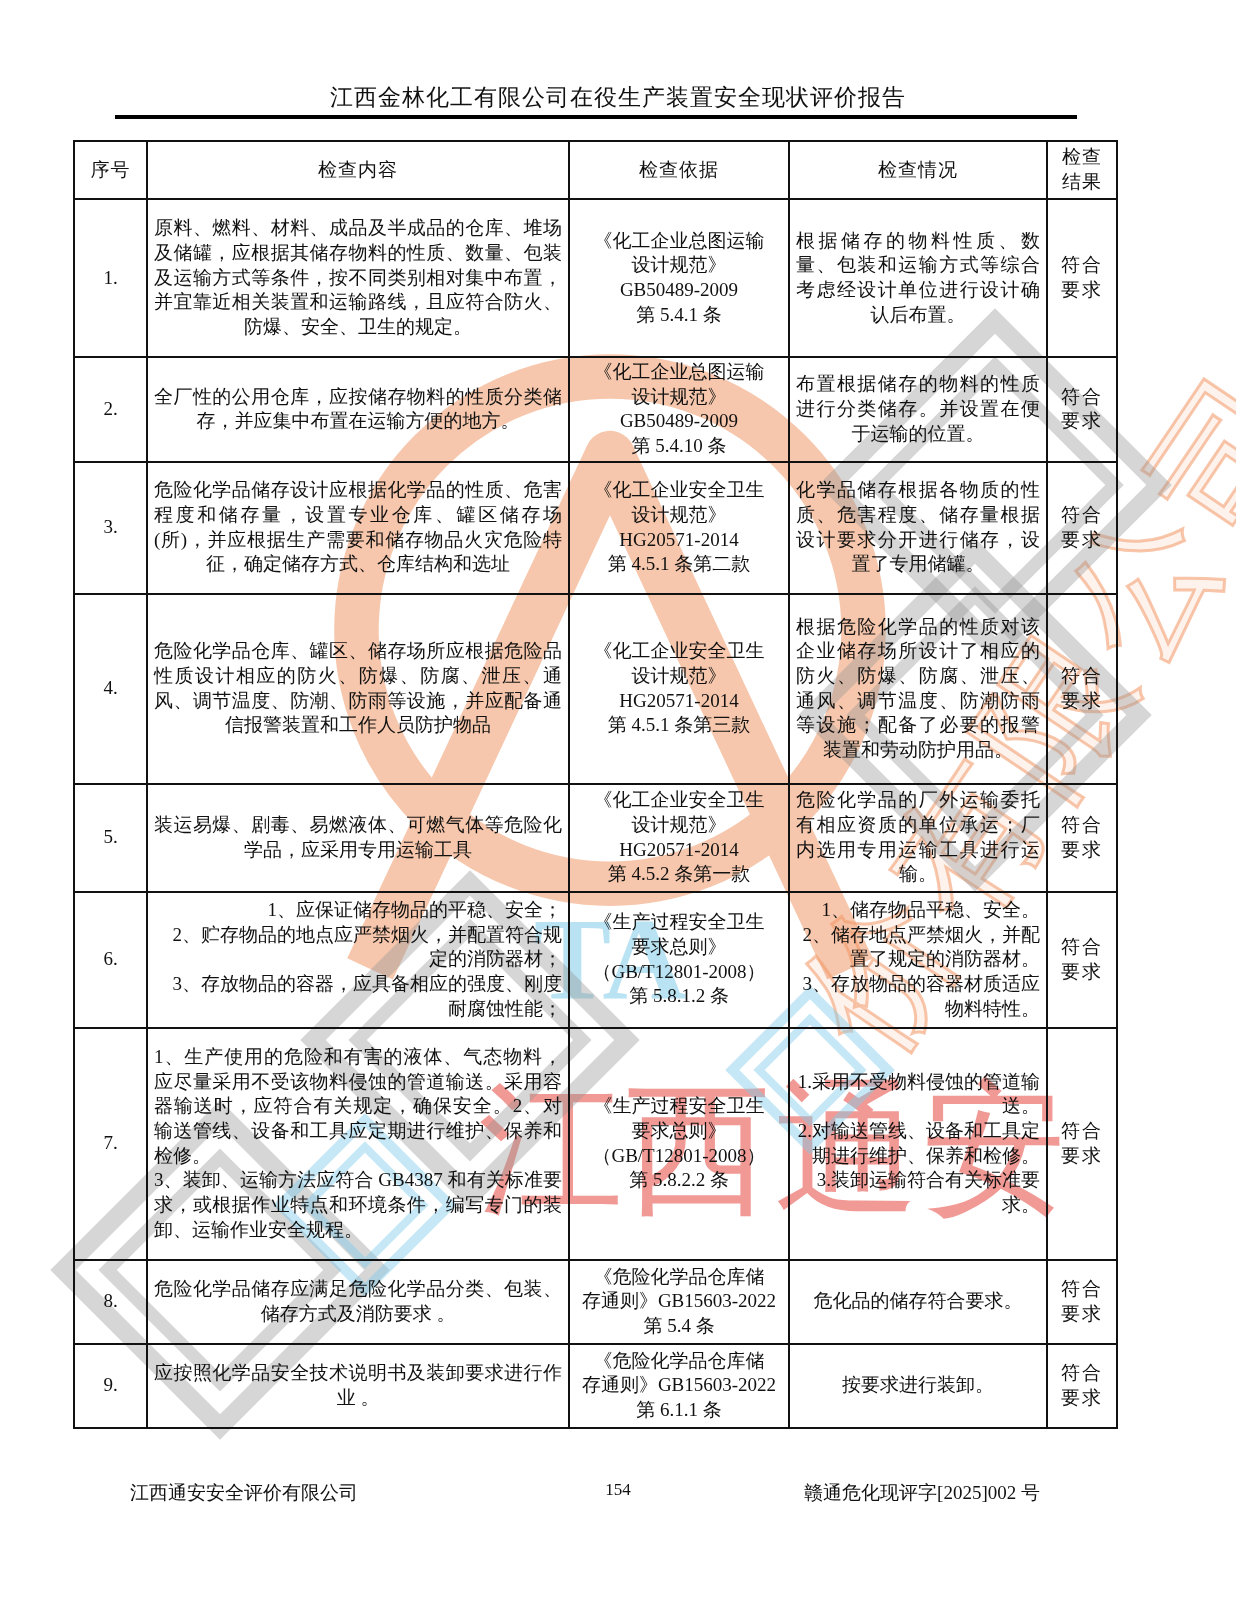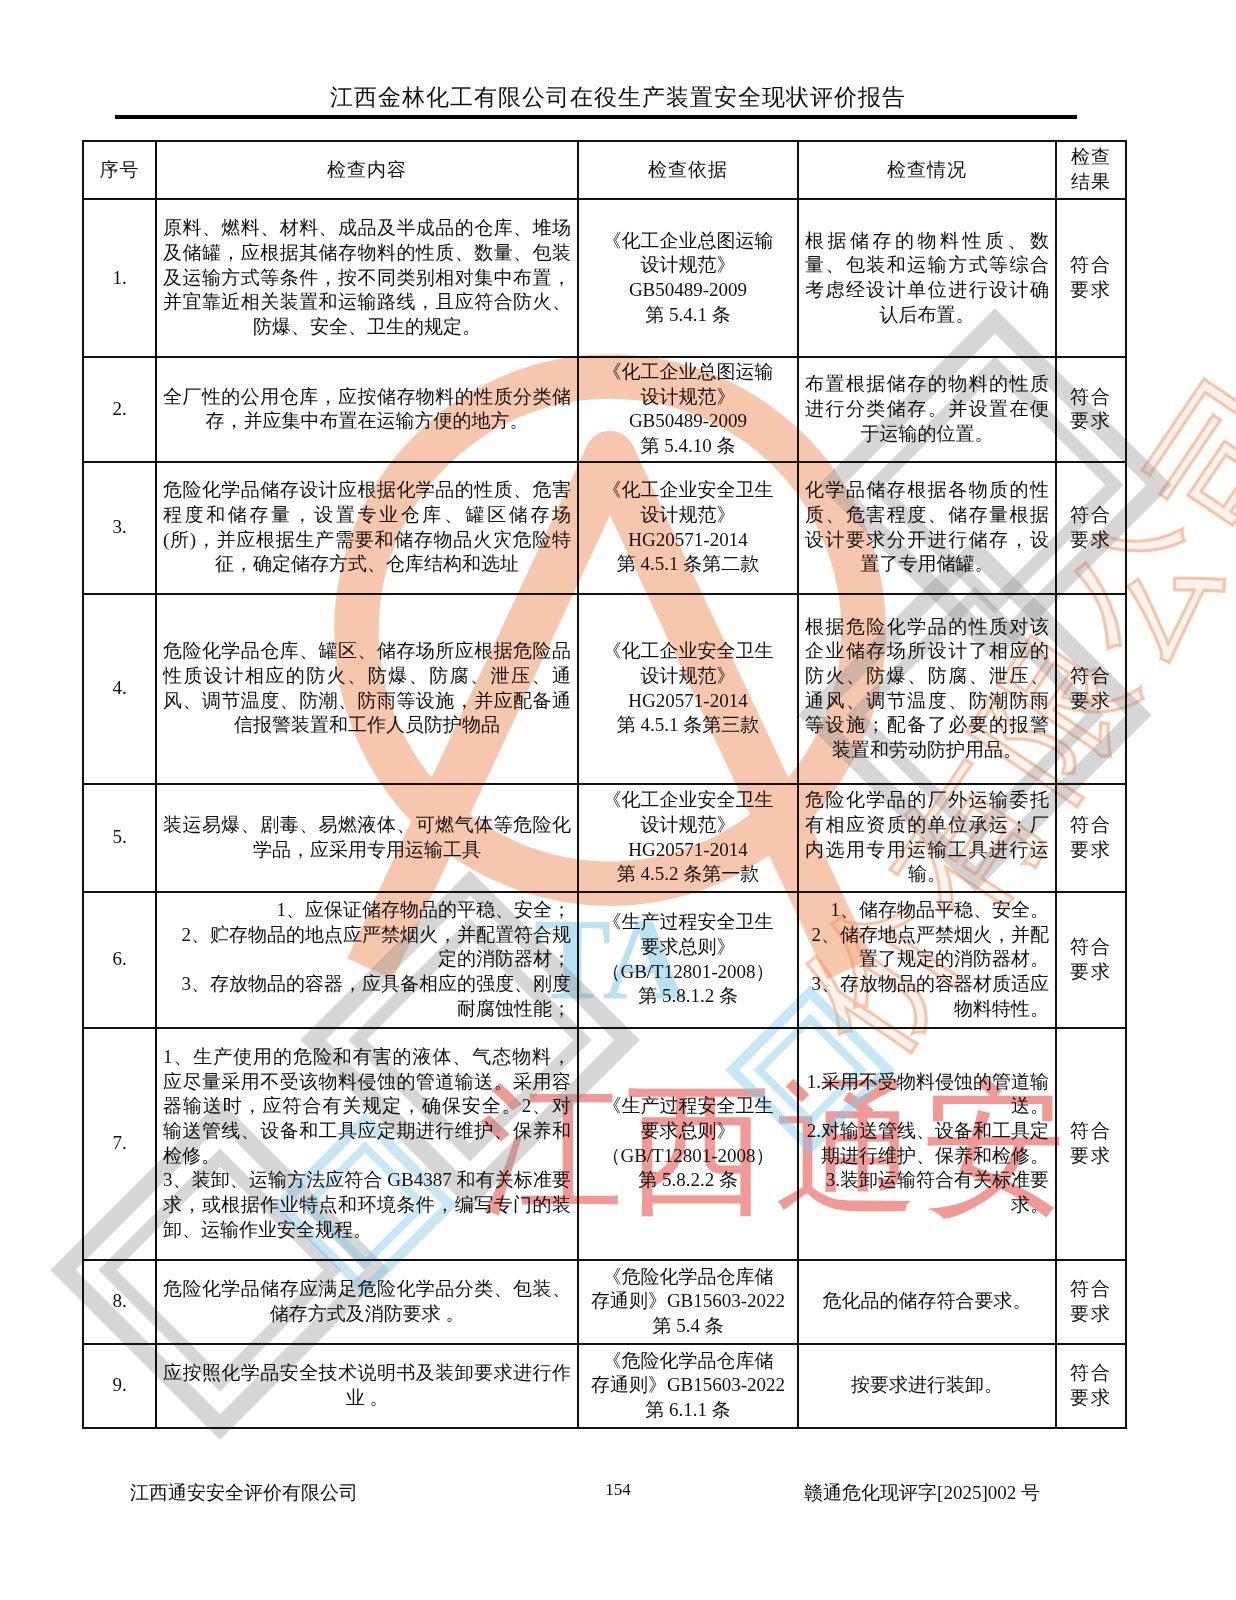--- a/index.html
+++ b/index.html
@@ -33,21 +33,21 @@
   .b1 { left:750px; top:1010px; width:120px; height:120px; }
   .b2 { left:300px; top:1140px; width:130px; height:130px; }
   
   .content { position:absolute; inset:0; z-index:1; }
   .title {
     position:absolute; top:82px; left:0; width:100%;
     text-align:center; font-size:23px; letter-spacing:1px;
   }
   .title-rule { position:absolute; left:115px; top:115px; width:962px; height:4px; background:#000; }
   table.insp {
-    position:absolute; left:82px; top:140px; width:1043px;
+    position:absolute; left:73px; top:140px; width:1043px;
     border-collapse:collapse; table-layout:fixed;
     font-size:19px; line-height:1.3;
   }
   table.insp td, table.insp th {
     border:2px solid #111; vertical-align:middle; font-weight:normal;
     padding:2px 6px; overflow:hidden;
   }
   th { text-align:center; font-size:19px; letter-spacing:1px; }
   .c-no { text-align:center; }
   .content-j { text-align:justify; text-align-last:center; padding:2px 10px; }

